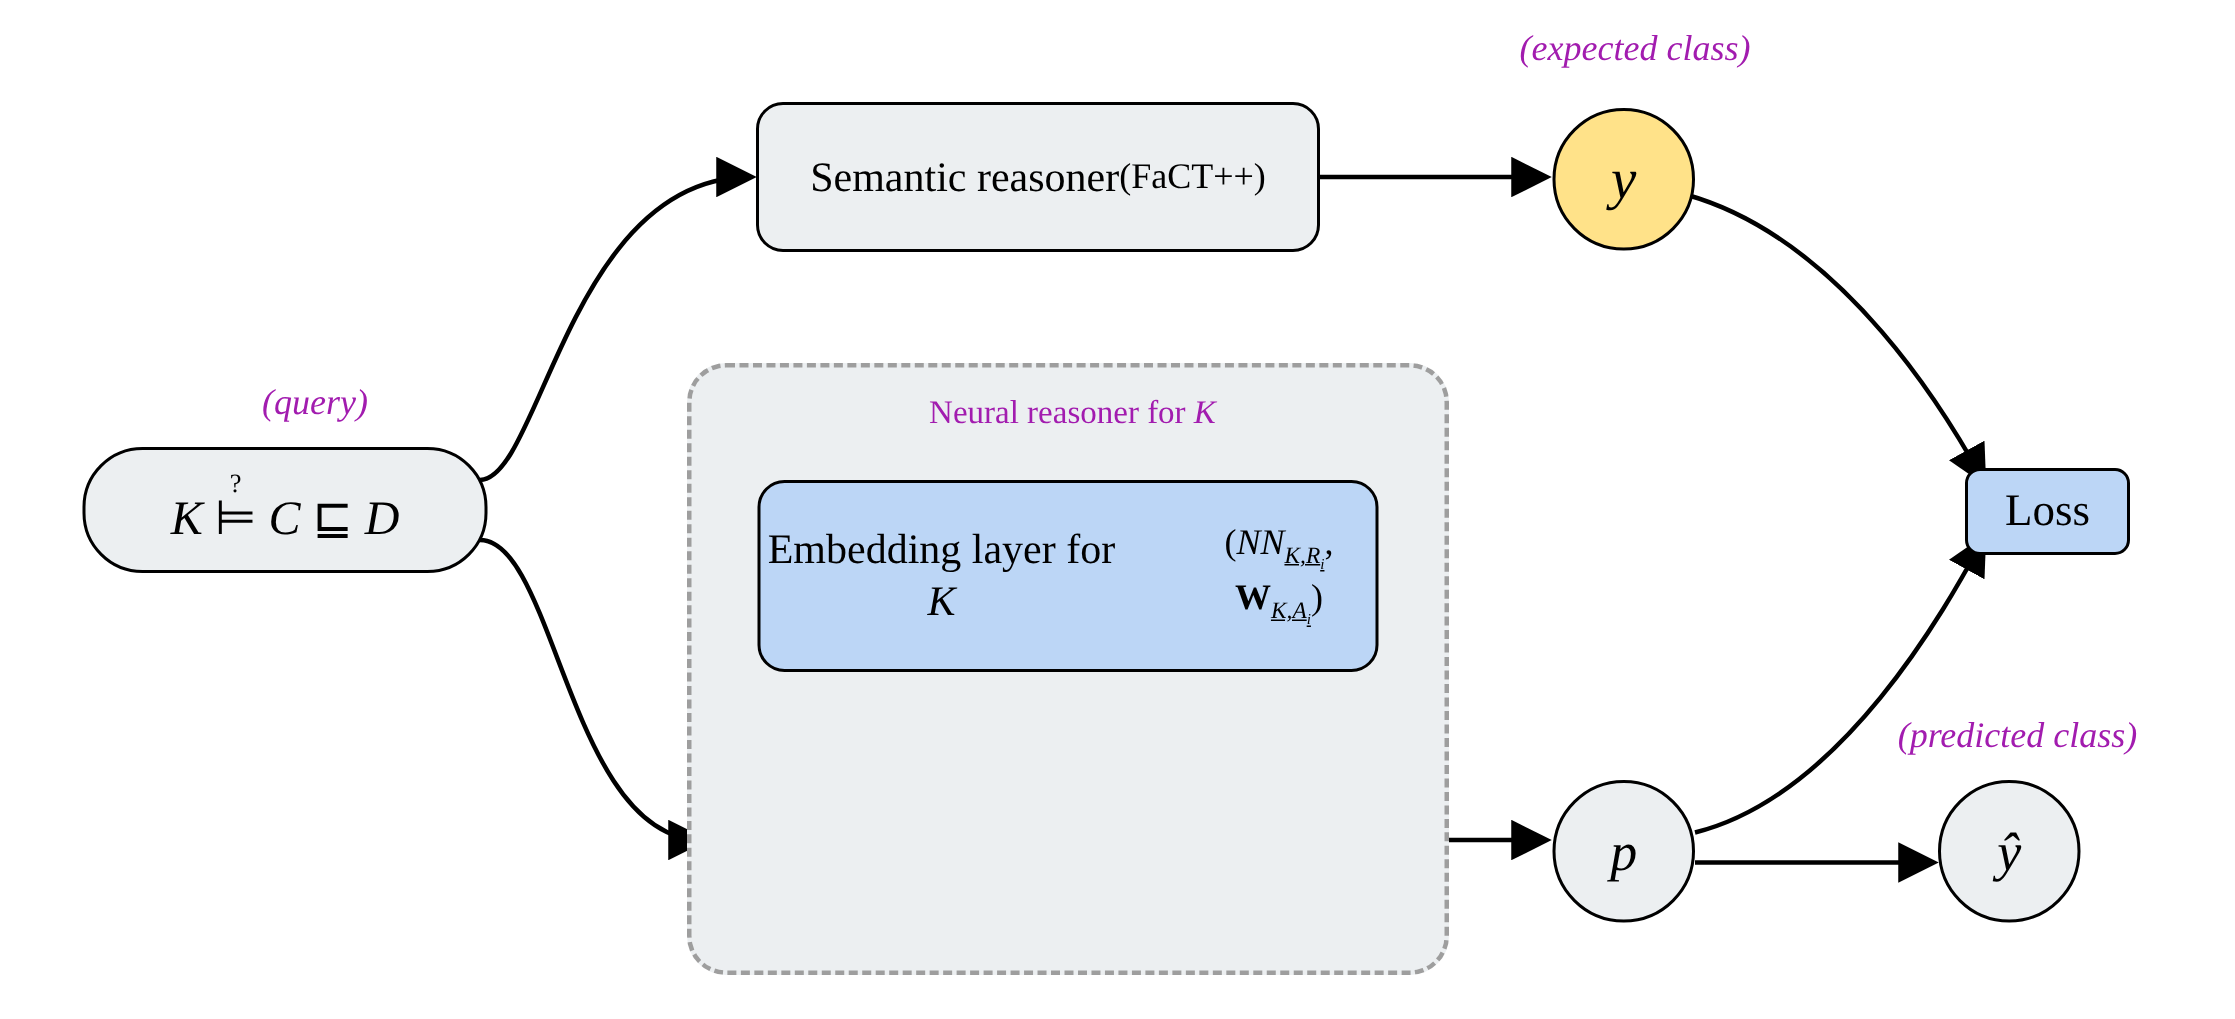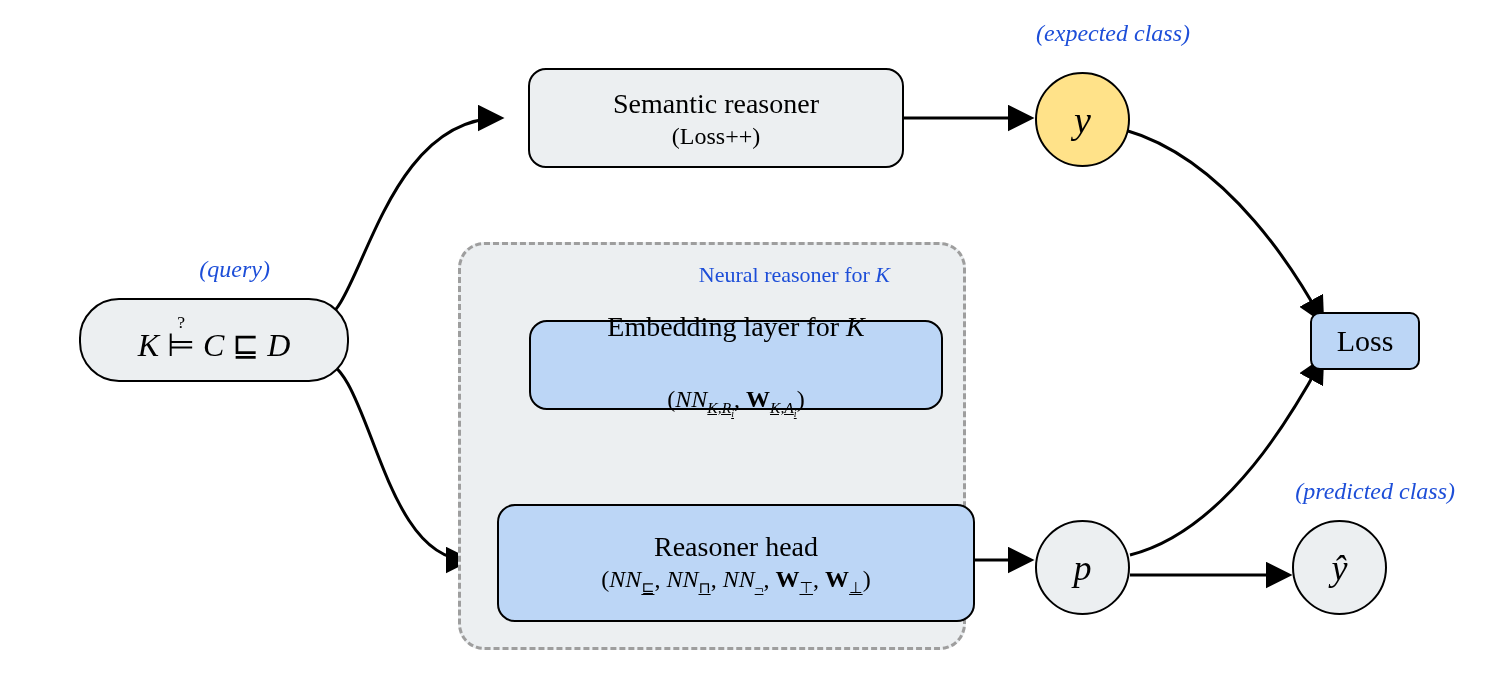--- a/index.html
+++ b/index.html
@@ -23,26 +23,25 @@
     height: 679px;
     pointer-events: none;
   }
 
   .box {
     position: absolute;
     border: 2.5px solid #000;
     background: #eceff1;
     box-sizing: border-box;
     display: flex;
-    flex-direction: column;
+    flex-direction: row;
     align-items: center;
     justify-content: center;
     text-align: center;
     line-height: 1.25;
-    margin-left: 24px;
   }
   .pill  { border-radius: 40px; }
   .round { border-radius: 18px; }
   .blue  { background: #bcd6f6; }
   .grey  { background: #eceff1; }
   .yellow{ background: #ffe289; }
 
   .circle {
     position: absolute;
     border: 2.5px solid #000;
@@ -52,22 +51,22 @@
     align-items: center;
     justify-content: center;
     font-style: italic;
     font-family: Georgia, serif;
   }
 
   .caption {
     position: absolute;
     font-style: italic;
     font-size: 24px;
-    text-align: right;
-    color: #1d4ed8;
+    text-align: center;
+    color: #a21caf;
   }
 
   .dashed-panel {
     position: absolute;
     border: 3px dashed #9e9e9e;
     background: #eceff1;
     border-radius: 26px;
     box-sizing: border-box;
   }
 
@@ -125,42 +124,38 @@
   </svg>
 
   <div class="caption" style="left:150px; top:256px; width:120px;">(query)</div>
 
   <div class="box pill grey" style="left:55px; top:298px; width:270px; height:84px; font-size:32px;">
     <span><span class="scr">K</span> <span class="stack"><span class="top">?</span><span class="bot">⊨</span></span> <span class="ital">C</span> ⊑ <span class="ital">D</span></span>
   </div>
 
   <div class="box round grey" style="left:504px; top:68px; width:376px; height:100px;">
     <div class="title1">Semantic reasoner</div>
-    <div class="title2">(Loss++)</div>
+    <div class="title2">(FaCT++)</div>
   </div>
 
   <div class="caption" style="left:990px; top:20px; width:200px;">(expected class)</div>
 
   <div class="circle yellow symlabel" style="left:1035px; top:72px; width:95px; height:95px; font-size:38px;">
     <span class="ital">y</span>
   </div>
 
   <div class="dashed-panel" style="left:458px; top:242px; width:508px; height:408px;">
   </div>
   <div class="caption" style="left:540px; top:262px; width:350px; font-style:normal; font-size:22px;">Neural reasoner for <span class="scr">K</span></div>
 
-  <div class="box round blue" style="left:505px; top:320px; width:414px; height:90px;gap:40px;">
+  <div class="box round blue" style="left:505px; top:320px; width:414px; height:128px;gap:40px;">
     <div class="title1">Embedding layer for <span class="scr">K</span></div>
     <div class="title2">(<span class="ital">NN</span><span class="sub scr">K,R<span class="sub ital">i</span></span>, <span class="bold">W</span><span class="sub scr">K,A<span class="sub ital">i</span></span>)</div>
   </div>
 
-  <div class="box round blue" style="left:473px; top:504px; width:478px; height:118px;">
-    <div class="title1">Reasoner head</div>
-    <div class="title2">(<span class="ital">NN</span><span class="sub">⊑</span>, <span class="ital">NN</span><span class="sub">⊓</span>, <span class="ital">NN</span><span class="sub">¬</span>, <span class="bold">W</span><span class="sub">⊤</span>, <span class="bold">W</span><span class="sub">⊥</span>)</div>
-  </div>
 
 
   <div class="circle grey symlabel" style="left:1035px; top:520px; width:95px; height:95px; font-size:36px;">
     <span class="ital">p</span>
   </div>
 
   <div class="caption" style="left:1235px; top:478px; width:220px;font-style:italic;">(predicted class)</div>
 
   <div class="circle grey symlabel" style="left:1292px; top:520px; width:95px; height:95px; font-size:36px;">
     <span><span class="ital">ŷ</span></span>

